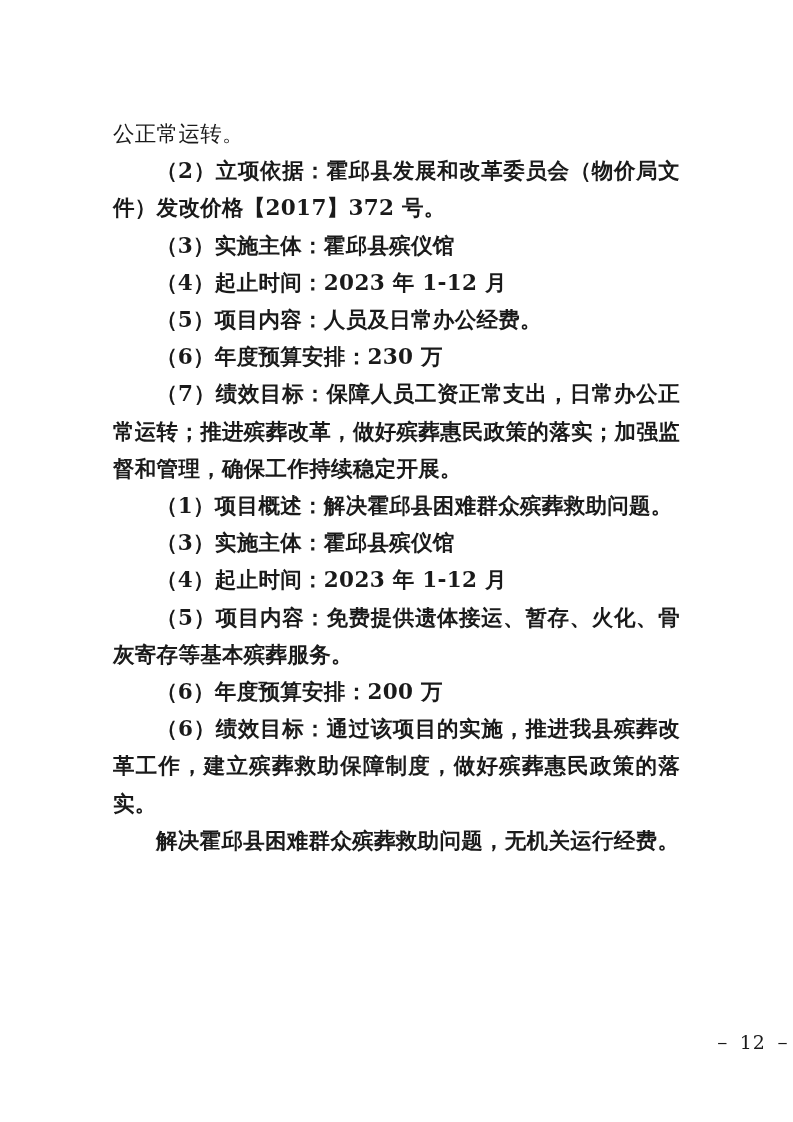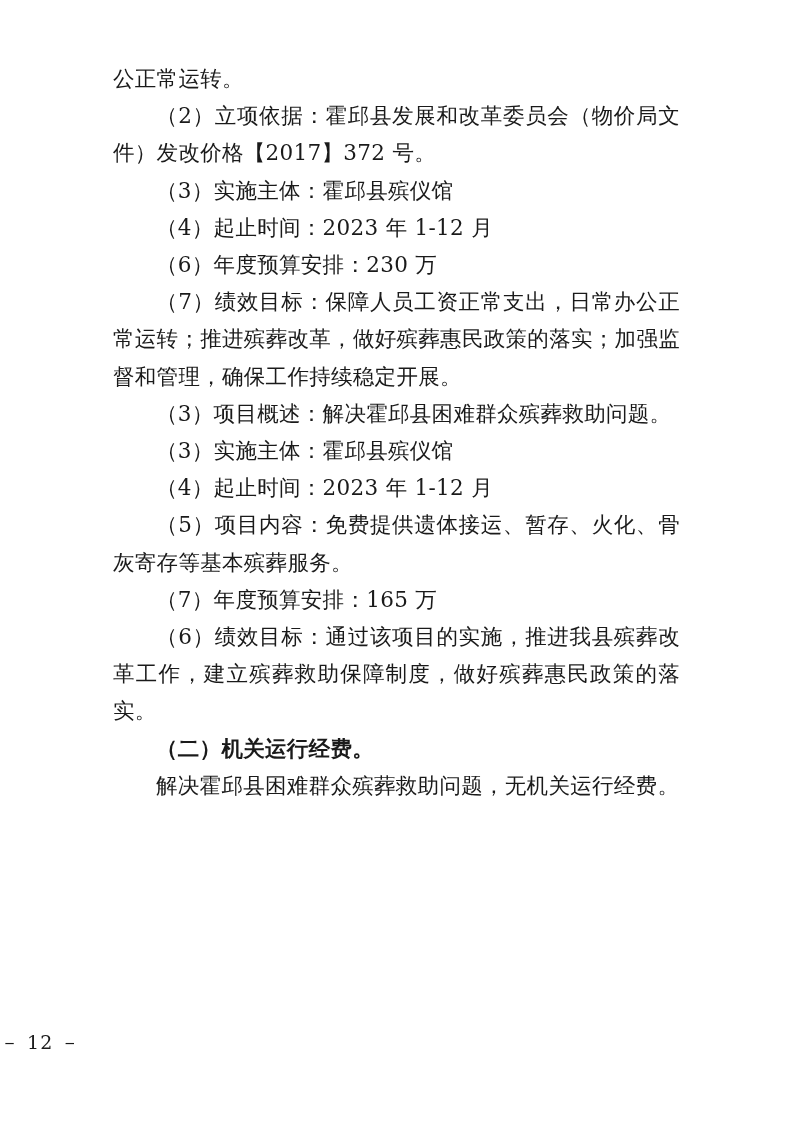--- a/index.html
+++ b/index.html
@@ -15,71 +15,72 @@
     position: relative;
     overflow: hidden;
   }
   .page {
     position: absolute;
     top: 0;
     left: 0;
     width: 793px;
     height: 1122px;
     box-sizing: border-box;
-    padding: 60px 113px 0 113px;
+    padding: 115px 113px 0 113px;
   }
   .doc-body {
     width: 567px;
   }
   .para {
     font-size: 21.5px;
     line-height: 37.2px;
     letter-spacing: 0.3px;
     text-align: justify;
     text-justify: inter-ideograph;
     margin: 0;
     word-break: break-all;
   }
   .indent {
     text-indent: 2em;
+    font-weight: bold;
   }
   .noindent {
     text-indent: 0;
   }
   .bold {
     font-weight: bold;
   }
   .footer {
     position: absolute;
     left: 0;
     width: 793px;
     top: 1030px;
-    text-align: left;
+    text-align: right;
     font-size: 19px;
     letter-spacing: 1px;
     color: #1a1a1a;
   }
 </style>
 </head>
 <body>
 
 <div class="page">
   <div class="doc-body">
 
     <p class="para noindent">公正常运转。</p>
     <p class="para indent">（2）立项依据：霍邱县发展和改革委员会（物价局文件）发改价格【2017】372 号。</p>
     <p class="para indent">（3）实施主体：霍邱县殡仪馆</p>
     <p class="para indent">（4）起止时间：2023 年 1-12 月</p>
+    <p class="para indent">（5）项目内容：人员及日常办公经费。</p>
     <p class="para indent">（6）年度预算安排：230 万</p>
     <p class="para indent">（7）绩效目标：保障人员工资正常支出，日常办公正常运转；推进殡葬改革，做好殡葬惠民政策的落实；加强监督和管理，确保工作持续稳定开展。</p>
-    <p class="para indent">（3）项目概述：解决霍邱县困难群众殡葬救助问题。</p>
+    <p class="para indent">（1）项目概述：解决霍邱县困难群众殡葬救助问题。</p>
     <p class="para indent">（3）实施主体：霍邱县殡仪馆</p>
     <p class="para indent">（4）起止时间：2023 年 1-12 月</p>
     <p class="para indent">（5）项目内容：免费提供遗体接运、暂存、火化、骨灰寄存等基本殡葬服务。</p>
-    <p class="para indent">（7）年度预算安排：165 万</p>
+    <p class="para indent">（6）年度预算安排：200 万</p>
     <p class="para indent">（6）绩效目标：通过该项目的实施，推进我县殡葬改革工作，建立殡葬救助保障制度，做好殡葬惠民政策的落实。</p>
-    <p class="para indent bold">（二）机关运行经费。</p>
     <p class="para indent">解决霍邱县困难群众殡葬救助问题，无机关运行经费。</p>
 
   </div>
 
   <div class="footer">－ 12 －</div>
 </div>
 
 </body></html>

